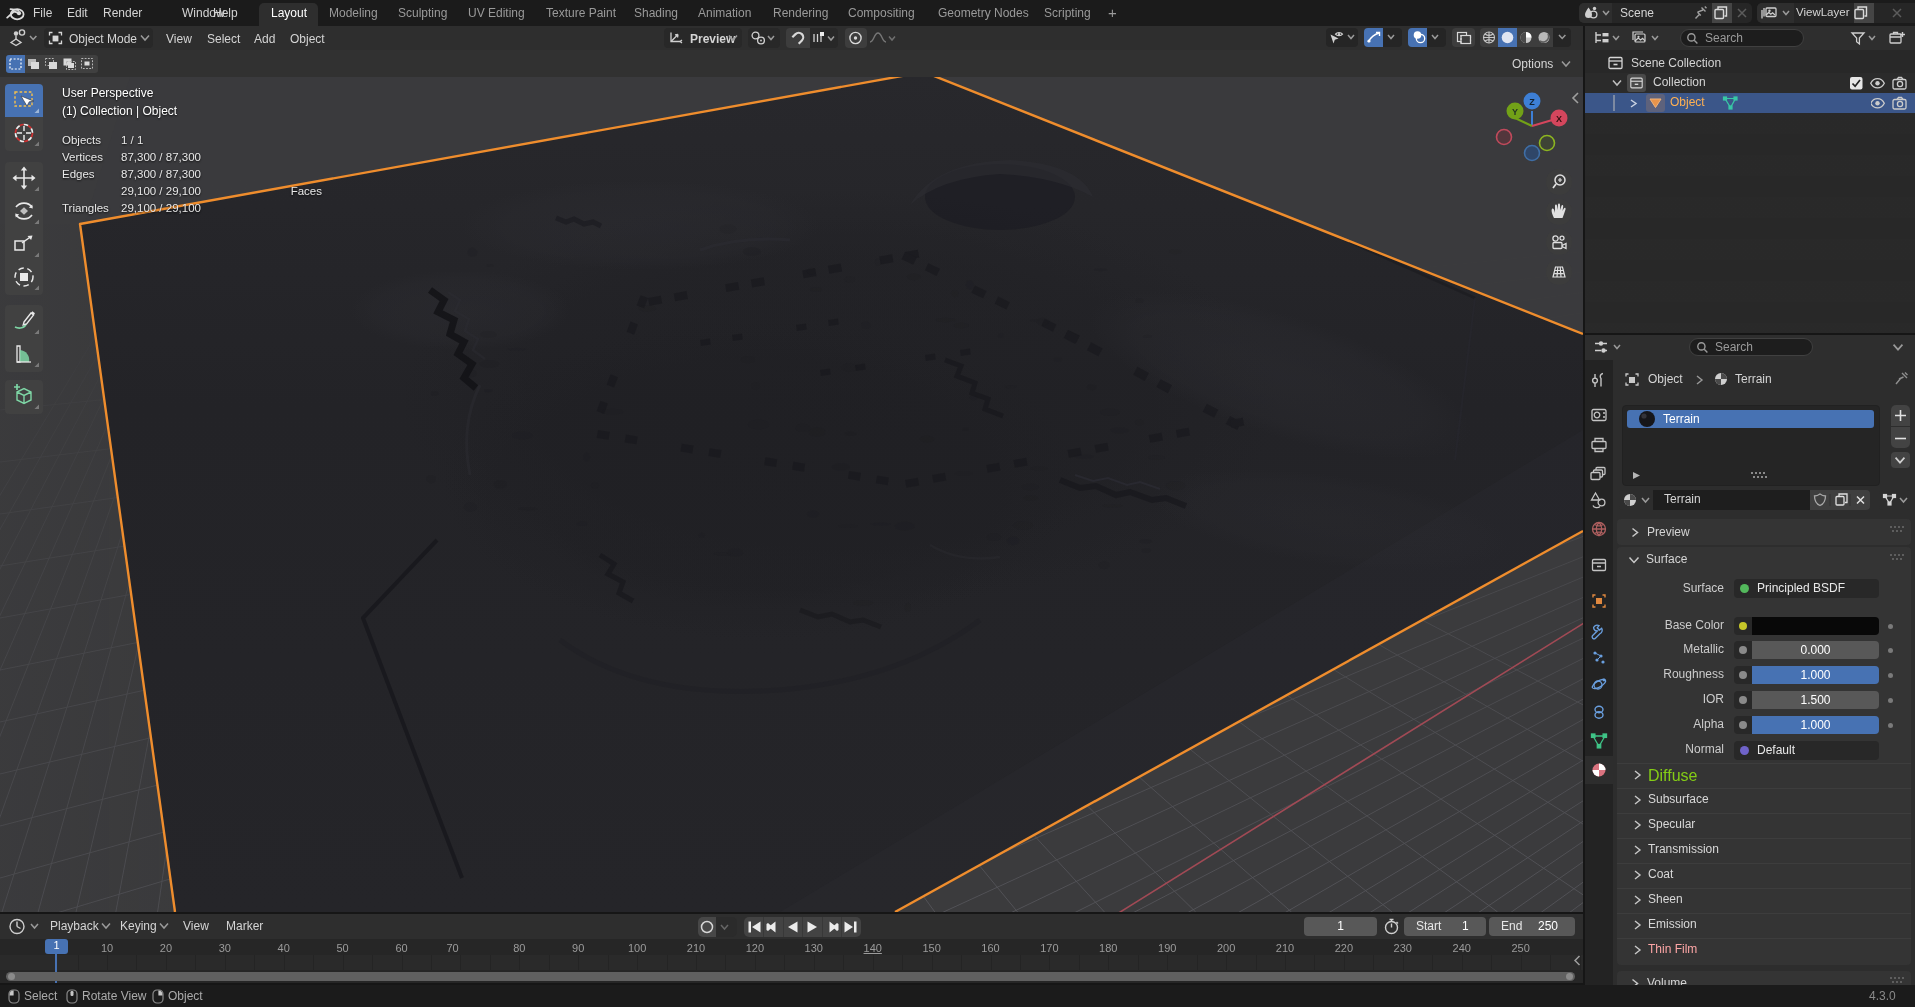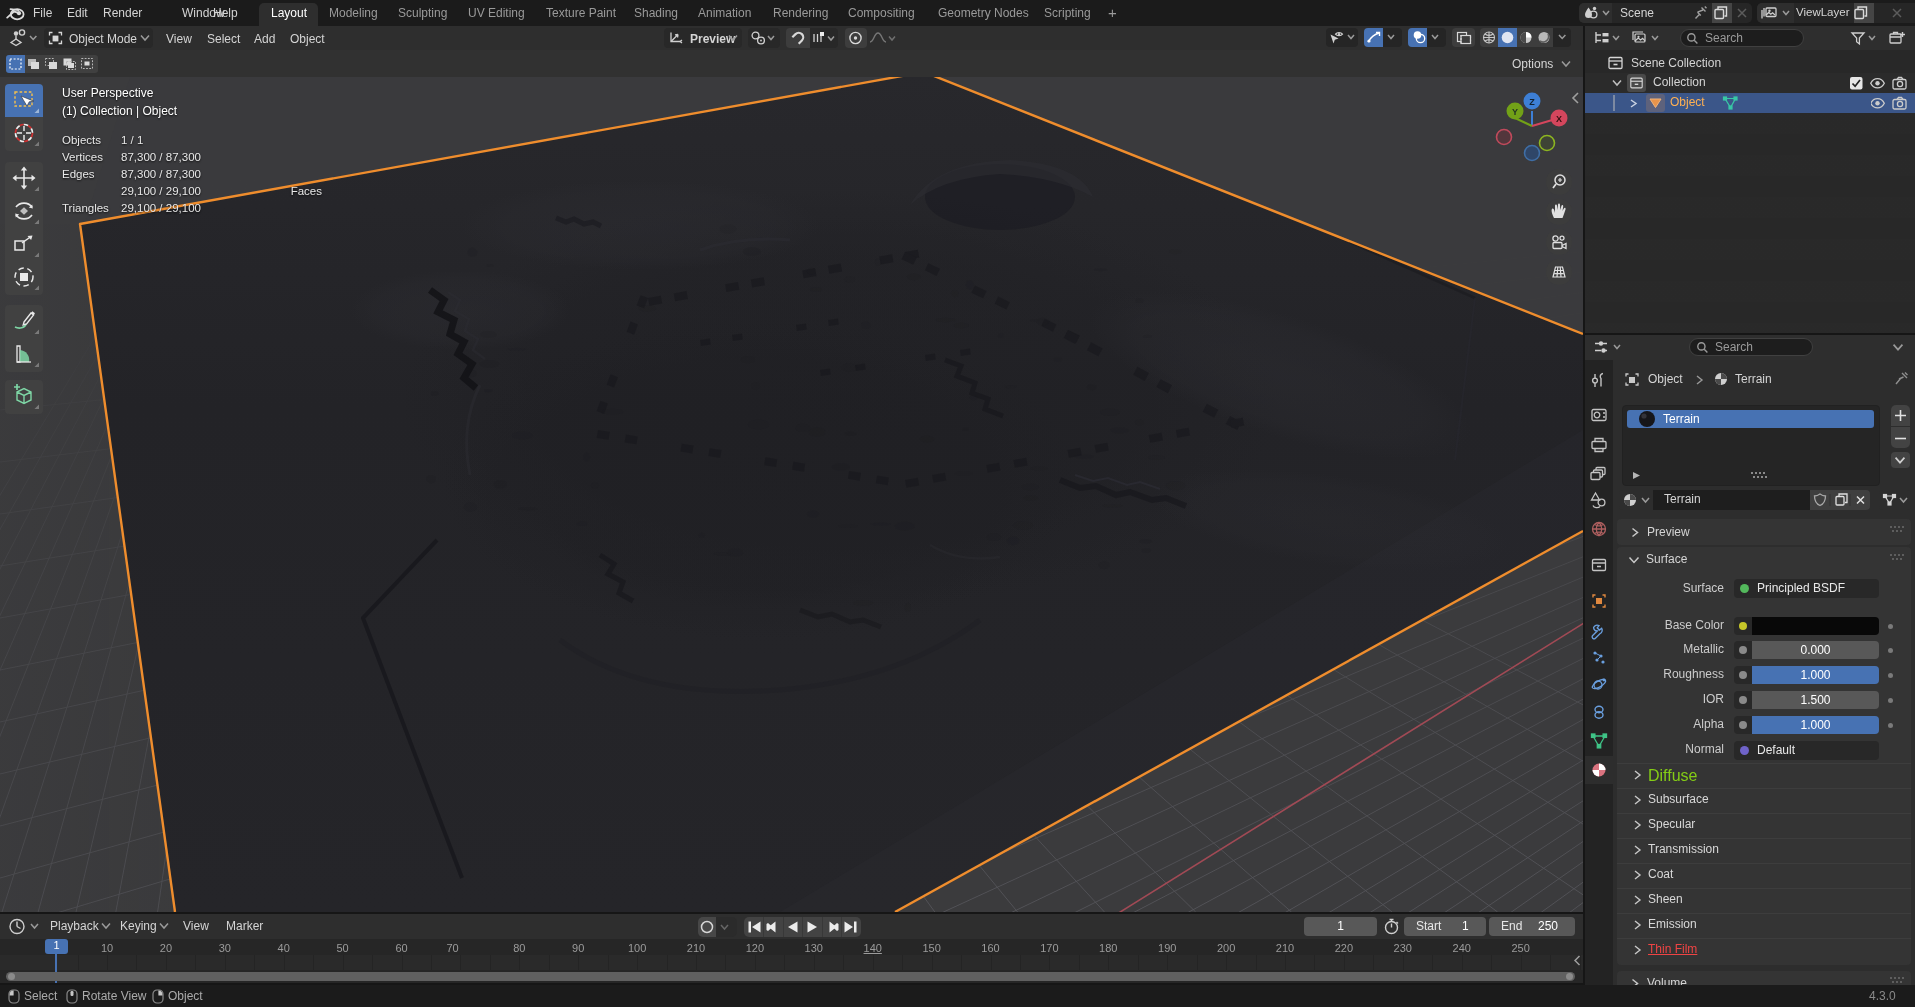--- a/index.html
+++ b/index.html
@@ -1275,21 +1275,21 @@
         <div class="abs" style="left:63px;top:557px;font-size:12px;color:#d8d8d8;">Sheen</div>
         <div class="abs" style="left:32px;top:578px;width:294px;height:1px;background:#3d3d3d;"></div>
         <svg class="abs" style="left:48px;top:585px;" width="9" height="10" viewBox="0 0 9 10">
           <path d="M2 1 l5 4 -5 4" fill="none" stroke="#c8c8c8" stroke-width="1.4"></path>
         </svg>
         <div class="abs" style="left:63px;top:582px;font-size:12px;color:#d8d8d8;">Emission</div>
         <div class="abs" style="left:32px;top:603px;width:294px;height:1px;background:#3d3d3d;"></div>
         <svg class="abs" style="left:48px;top:610px;" width="9" height="10" viewBox="0 0 9 10">
           <path d="M2 1 l5 4 -5 4" fill="none" stroke="#c8c8c8" stroke-width="1.4"></path>
         </svg>
-        <div class="abs" style="left:63px;top:607px;font-size:12px;color:#ef4444;text-decoration:underline;">Thin Film</div>
+        <div class="abs" style="left:63px;top:607px;font-size:12px;color:#fca5a5;">Thin Film</div>
       </div>
 
     <div class="abs" style="left:32px;top:636px;width:294px;height:20px;background:#343434;border-radius:4px 4px 0 0;"></div>
     <svg class="abs" style="left:45px;top:643px;" width="10" height="11" viewBox="0 0 10 11">
         <path d="M2.5 1.5 l5 4 -5 4" fill="none" stroke="#c8c8c8" stroke-width="1.5"></path>
       </svg>
     <div class="abs txt" style="left:62px;top:641px;">Volume</div>
     <svg class="abs" style="left:305px;top:642px;" width="14" height="12" viewBox="0 0 14 12">
         <g fill="#5e5e5e">
           <rect x="0" y="0" width="2" height="2"></rect>

